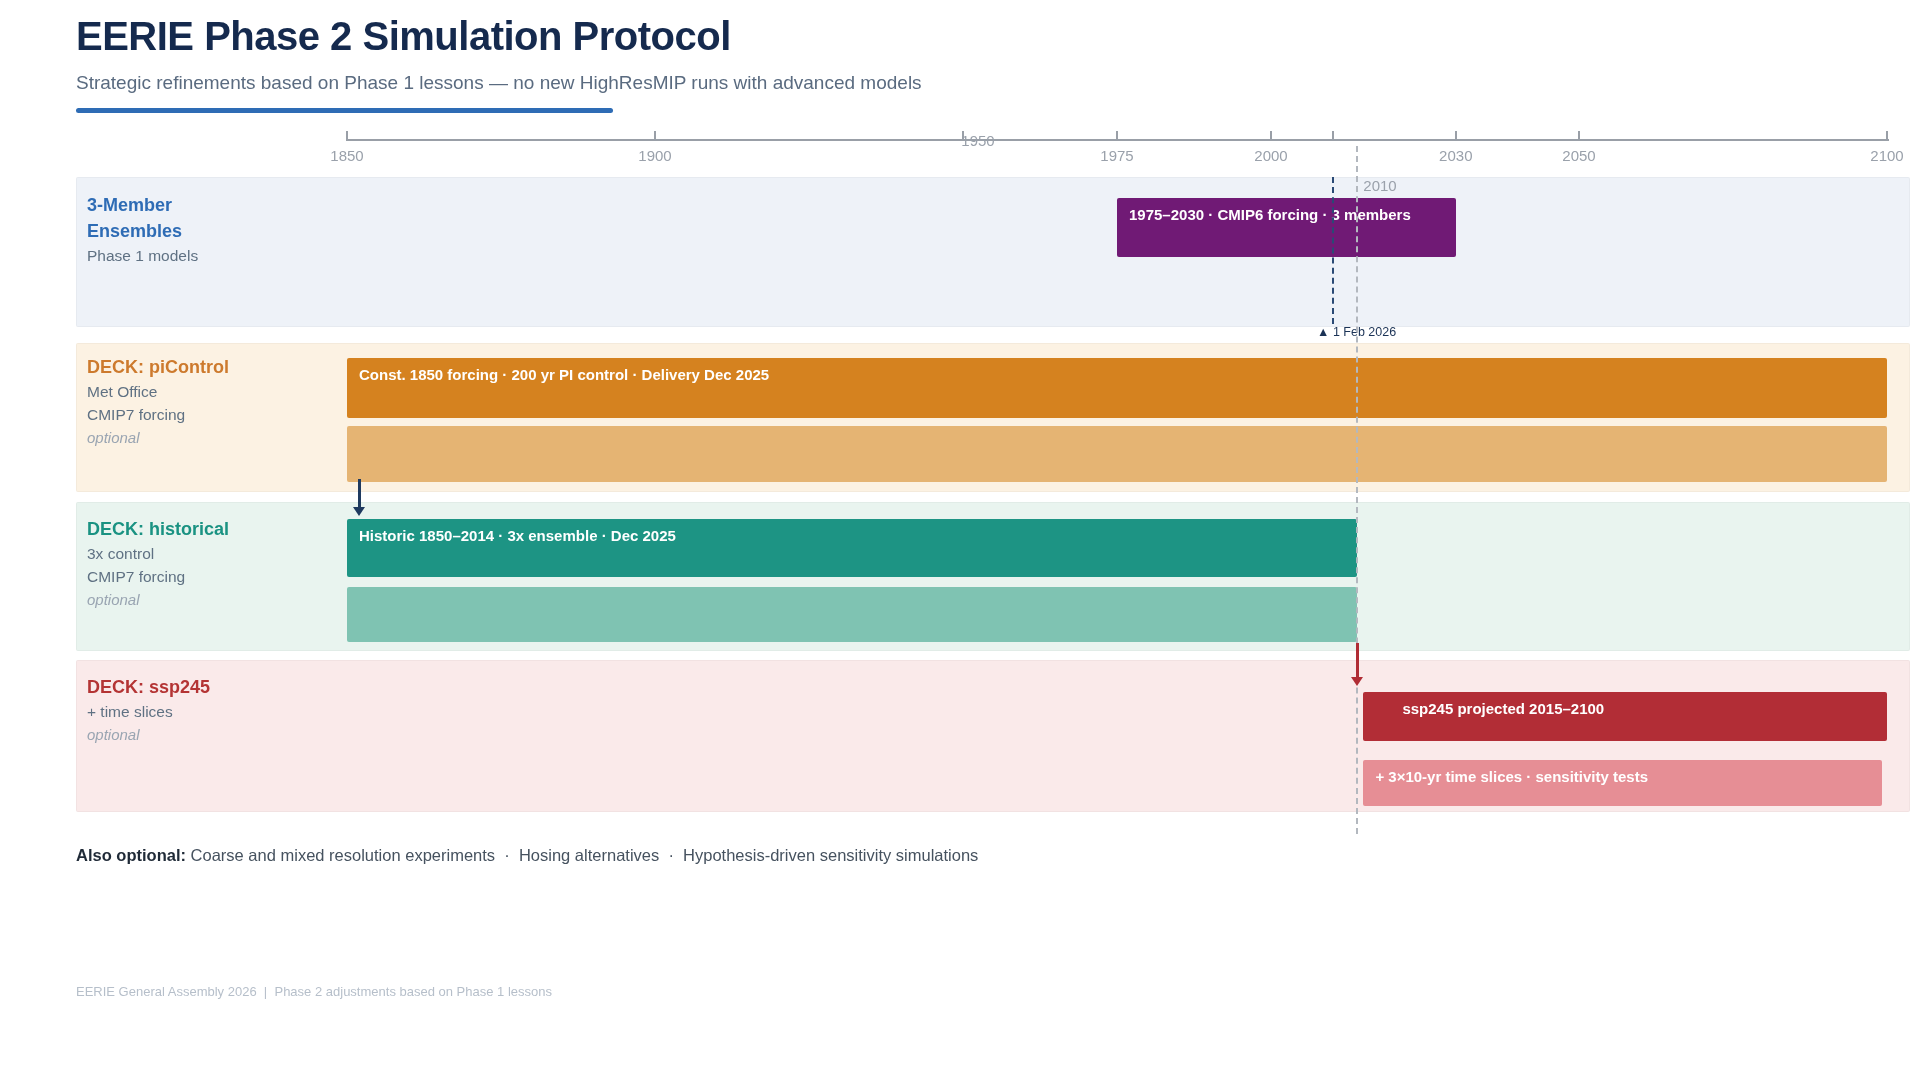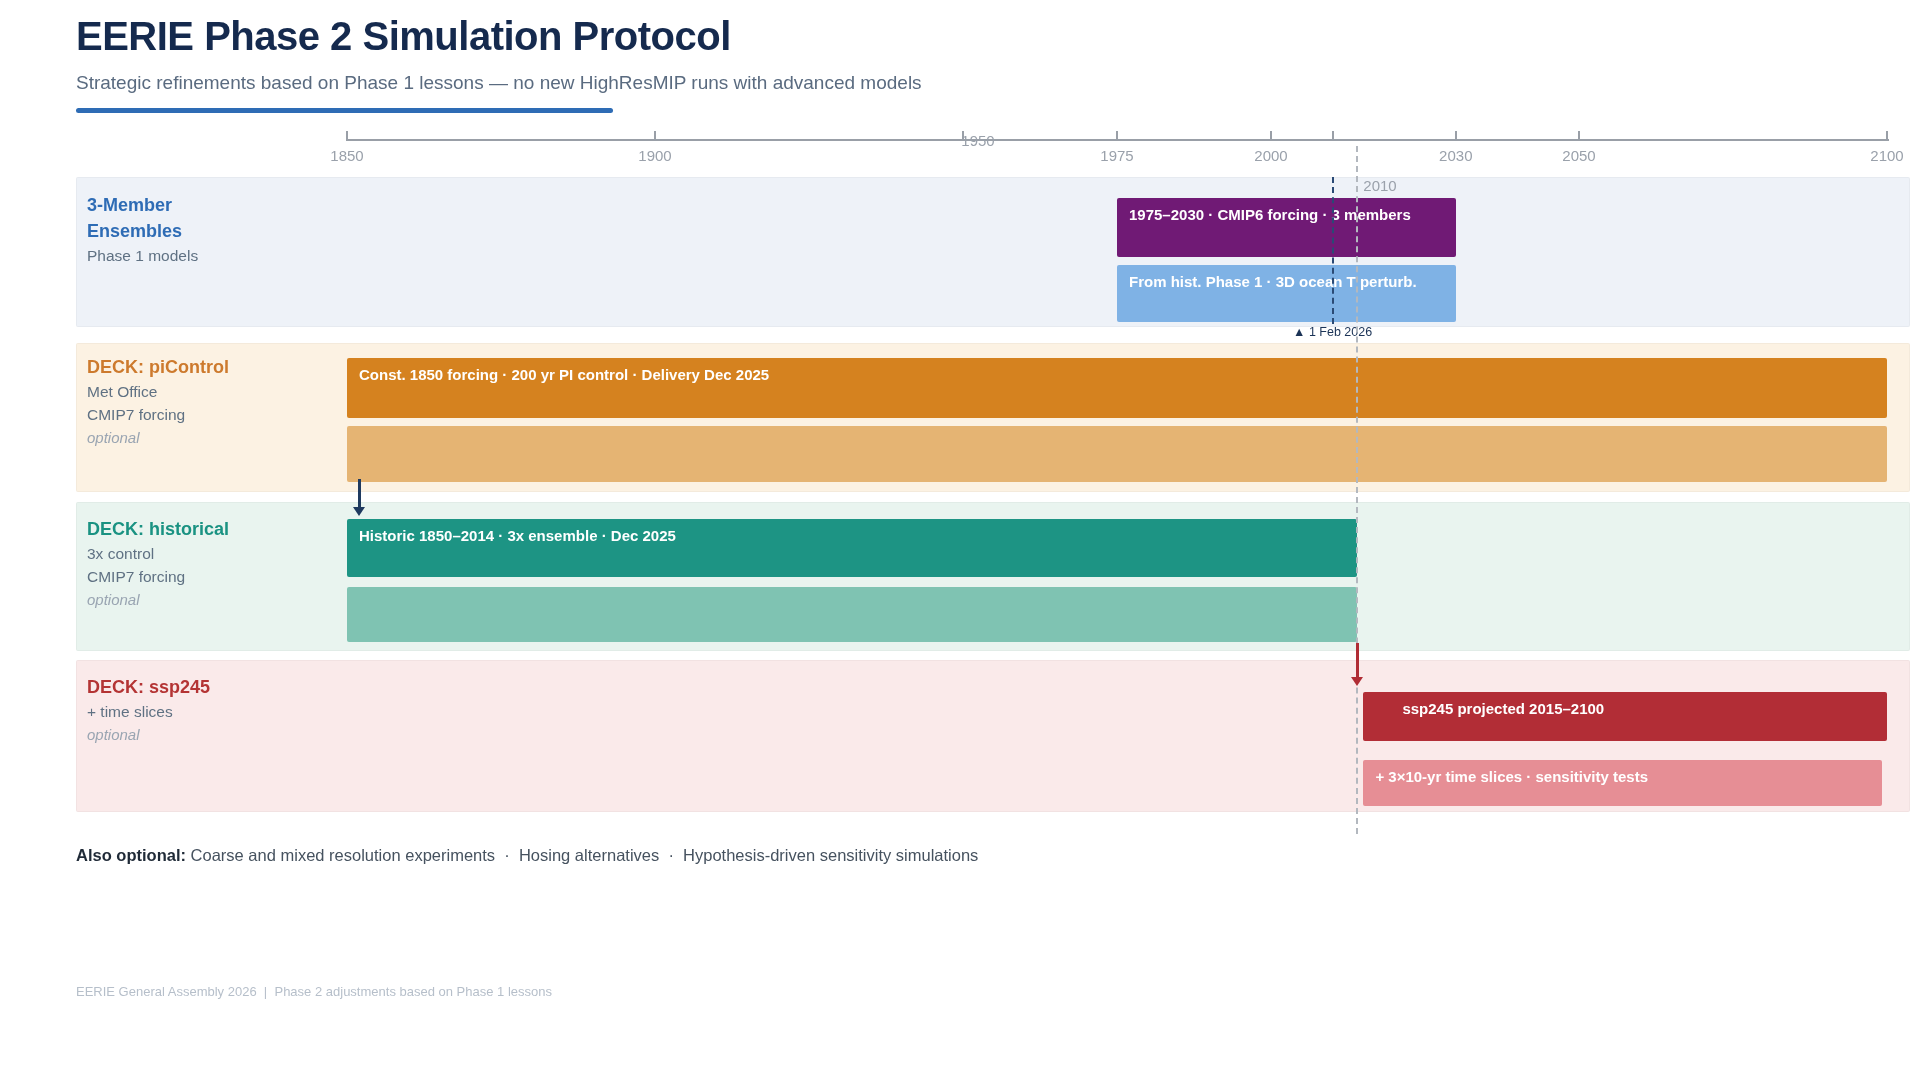--- a/index.html
+++ b/index.html
@@ -8,21 +8,21 @@
   .page { position:relative; width:1920px; height:1077px; background:#fff; overflow:hidden; }
   .chart { position:absolute; inset:0; }
   .title { position:absolute; left:76px; top:14px; font-size:40px; font-weight:700;
            color:#152a4e; letter-spacing:-0.5px; white-space:nowrap; }
   .subtitle { position:absolute; left:76px; top:72px; font-size:19px; color:#5a6b80; white-space:nowrap; }
   .rule { position:absolute; left:76px; top:108px; width:537px; height:5px; background:#2e6cb5; border-radius:3px; }
   .axis-line { position:absolute; height:2px; background:#999fa7; }
   .tick { position:absolute; width:2px; background:#999fa7; }
   .tick-label { position:absolute; transform:translateX(-50%); font-size:15px; color:#9aa1ab; white-space:nowrap; }
   .dash { position:absolute; width:0; border-left:2px dashed #b3b8bf; }
-  .marker-label { position:absolute; transform:translateX(-50%); font-size:12.5px; color:#1b3356; white-space:nowrap; }
+  .marker-label { position:absolute; transform:translateX(-50%); font-size:12.5px; color:#1b3356; white-space:nowrap;margin-left:24px; }
   .row-box { position:absolute; left:76px; width:1834px; border-radius:2px; border:1px solid rgba(0,0,0,0.03); }
   .row-label { position:absolute; left:87px; }
   .row-title { font-size:18px; font-weight:700; line-height:26px; white-space:nowrap; }
   .row-sub { font-size:15.5px; color:#5f7183; line-height:23px; white-space:nowrap; }
   .row-opt { font-size:15px; font-style:italic; color:#9aa5b2; line-height:23px; white-space:nowrap; }
   .bar { position:absolute; border-radius:2px; overflow:hidden; }
   .bar-label { display:block; padding:8px 0 0 12px; font-size:15px; font-weight:700; color:#ffffff; white-space:nowrap; }
   .arrow-line { position:absolute; width:3px; }
   .arrow-head { position:absolute; width:0; height:0; border-left:6px solid transparent; border-right:6px solid transparent; }
   .footnote1 { position:absolute; left:76px; top:846px; font-size:16.5px; color:#46525f; white-space:pre-wrap; }
@@ -40,23 +40,20 @@
 
   <div class="chart">
       <div class="row-box" style="top: 177px; height: 150px; background: rgb(238, 242, 248);"></div>
       <div class="row-label" style="top: 192px;">
         <div class="row-title" style="color: rgb(46, 108, 181);">3-Member</div>
         <div class="row-title" style="color: rgb(46, 108, 181);">Ensembles</div>
         <div class="row-sub">Phase 1 models</div>
       </div>
       <div class="bar" style="left: 1117px; top: 198px; width: 338.8px; height: 59px; background: #701a75;">
         <span class="bar-label">1975–2030 · CMIP6 forcing · 3 members</span>
-      </div>
-      <div class="bar" style="left: 1117px; top: 265px; width: 338.8px; height: 57px; background: rgb(127, 178, 229);">
-        <span class="bar-label">From hist. Phase 1 · 3D ocean T perturb.</span>
       </div>
       <div class="row-box" style="top: 343px; height: 149px; background: rgb(252, 242, 227);"></div>
       <div class="row-label" style="top: 354px;">
         <div class="row-title" style="color: rgb(205, 122, 45);">DECK: piControl</div>
         <div class="row-sub">Met Office</div>
         <div class="row-sub">CMIP7 forcing</div>
         <div class="row-opt">optional</div>
       </div>
       <div class="bar" style="left: 347px; top: 358px; width: 1540px; height: 60px; background: rgb(213, 130, 31);">
         <span class="bar-label">Const. 1850 forcing · 200 yr PI control · Delivery Dec 2025</span>

